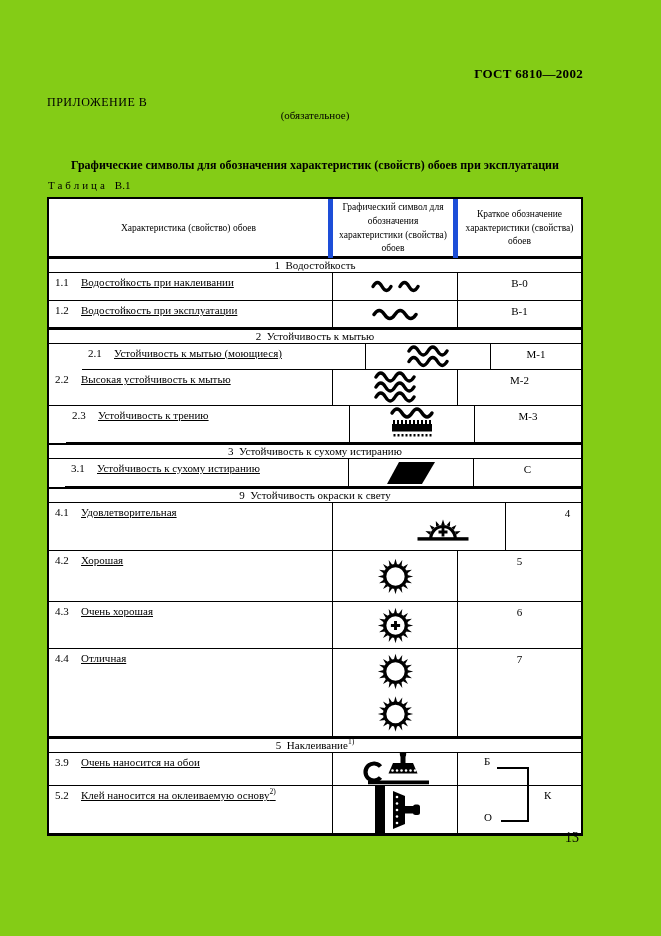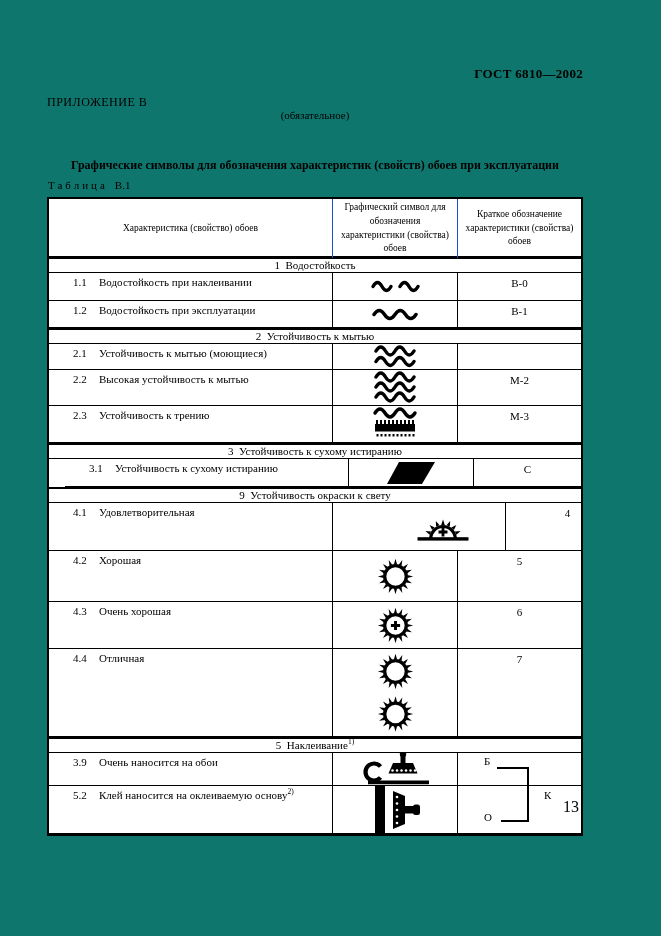--- a/index.html
+++ b/index.html
@@ -1,41 +1,41 @@
 <!DOCTYPE html>
 <html><head>
 <meta charset="utf-8">
 <style>
   * { margin:0; padding:0; box-sizing:border-box; }
   html,body { background:#e8e8e8; }
   body { font-family:"Liberation Serif", serif; color:#000; }
-  .page { position:relative; width:661px; height:936px; background:#0f766e; overflow:hidden; }
+  .page { position:relative; width:661px; height:936px; background:#84cc16; overflow:hidden; }
 
   .doc-number { position:absolute; top:66px; right:78px; font-weight:bold; font-size:13px; letter-spacing:.3px; }
   .appendix-title { position:absolute; top:95px; left:47px; width:536px; font-size:12px; letter-spacing:.5px; }
   .appendix-subtitle { position:absolute; top:109px; left:47px; width:536px; text-align:center; font-size:11px; }
   .main-title { position:absolute; top:158px; left:30px; width:570px; text-align:center; font-weight:bold; font-size:12px; }
   .table-label { position:absolute; top:179px; left:48px; font-size:11px; }
   .table-label .word { letter-spacing:3px; }
   .table-label .tnum { margin-left:7px; }
-  .page-number { position:absolute; top:798px; right:82px; font-size:16px; }
+  .page-number { position:absolute; top:830px; right:82px; font-size:14px; }
 
   .tbl { position:absolute; top:197px; left:47px; width:536px; border:2px solid #000; background:#fff; }
 
   .row { display:grid; grid-template-columns:284px 125px 1fr; border-bottom:1px solid #000; }
   .row.hdr { height:58px; }
   .cell { min-width:0; }
-  .c-name { border-right:1px solid #000; padding:3px 4px 0 24px; font-size:11px; line-height:13px; }
+  .c-name { border-right:1px solid #000; padding:3px 4px 0 6px; font-size:11px; line-height:13px;text-decoration:underline; }
   .c-name .num { display:inline-block; width:26px; }
   .c-name sup, .sec-row sup { font-size:7.5px; vertical-align:super; line-height:0; }
   .c-sym { border-right:1px solid #000; display:flex; align-items:center; justify-content:center; overflow:hidden; }
   .c-sym svg { display:block; }
   .c-code { font-size:11px; text-align:center; padding-top:4px; }
 
-  .hcell { border-right:1px solid #1d4ed8; display:flex; align-items:center; justify-content:center;
+  .hcell { border-right:5px solid #1d4ed8; display:flex; align-items:center; justify-content:center;
            text-align:center; font-size:9.5px; line-height:1.45; white-space:pre-line; padding:2px 4px; }
   .hcell:last-child, .c-code { border-right:none; }
 
   .sec-row { border-top:2px solid #000; border-bottom:1px solid #000; height:16px;
              text-align:center; font-size:11px; line-height:13px; }
   .sec-row span { white-space:pre; }
 
   .bracket { position:absolute; left:411px; top:556px; width:121px; height:77px; font-size:11px; }
   .bracket svg { position:absolute; left:0; top:0; }
   .bk-top { position:absolute; left:24px; top:0px; }
@@ -84,45 +84,46 @@
           <div class="cell c-sym">
             <span>
               <svg width="46" height="13" viewBox="0 0 46 13">
                 <path d="M2,6.5q5.25,-8 10.5,0q5.25,8 10.5,0q5.25,-8 10.5,0q5.25,8 10.5,0" fill="none" stroke="#000" stroke-width="3.4" stroke-linecap="round"></path>
               </svg>
             </span>
           </div>
           <div class="cell c-code"><span>В-1</span></div>
         </div>
         <div class="sec-row"><span>2  Устойчивость к мытью</span></div>
-        <div class="row" style="height: 26px;">
+        <div class="row" style="height: 26px; margin-left: 33px;">
           <div class="cell c-name"><span class="num">2.1</span><span>Устойчивость к мытью (моющиеся)</span></div>
           <div class="cell c-sym">
             <span>
               <svg width="42" height="23" viewBox="0 0 42 23">
                 <path d="M2,6q4.75,-8 9.5,0q4.75,8 9.5,0q4.75,-8 9.5,0q4.75,8 9.5,0" fill="none" stroke="#000" stroke-width="3.4" stroke-linecap="round"></path>
                 <path d="M2,16.5q4.75,-8 9.5,0q4.75,8 9.5,0q4.75,-8 9.5,0q4.75,8 9.5,0" fill="none" stroke="#000" stroke-width="3.4" stroke-linecap="round"></path>
               </svg>
             </span>
           </div>
+          <div class="cell c-code"><span>М-1</span></div>
         </div>
         <div class="row" style="height: 36px;">
           <div class="cell c-name"><span class="num">2.2</span><span>Высокая устойчивость к мытью</span></div>
           <div class="cell c-sym">
             <span>
               <svg width="42" height="33" viewBox="0 0 42 33">
                 <path d="M2,6q4.75,-8 9.5,0q4.75,8 9.5,0q4.75,-8 9.5,0q4.75,8 9.5,0" fill="none" stroke="#000" stroke-width="3.4" stroke-linecap="round"></path>
                 <path d="M2,16q4.75,-8 9.5,0q4.75,8 9.5,0q4.75,-8 9.5,0q4.75,8 9.5,0" fill="none" stroke="#000" stroke-width="3.4" stroke-linecap="round"></path>
                 <path d="M2,26q4.75,-8 9.5,0q4.75,8 9.5,0q4.75,-8 9.5,0q4.75,8 9.5,0" fill="none" stroke="#000" stroke-width="3.4" stroke-linecap="round"></path>
               </svg>
             </span>
           </div>
           <div class="cell c-code"><span>М-2</span></div>
         </div>
-        <div class="row" style="height: 37px;">
+        <div class="row" style="height: 37px; margin-left: 17px;">
           <div class="cell c-name"><span class="num">2.3</span><span>Устойчивость к трению</span></div>
           <div class="cell c-sym">
             <span>
               <svg width="46" height="35" viewBox="0 0 46 35">
                 <path d="M3,6q5,-8 10,0q5,8 10,0q5,-8 10,0q5,8 10,0" fill="none" stroke="#000" stroke-width="3.4" stroke-linecap="round"></path>
                 <rect x="4.0" y="13" width="2" height="4.5"></rect>
                 <rect x="8.0" y="13" width="2" height="4.5"></rect>
                 <rect x="12.0" y="13" width="2" height="4.5"></rect>
                 <rect x="16.0" y="13" width="2" height="4.5"></rect>
                 <rect x="20.0" y="13" width="2" height="4.5"></rect>

